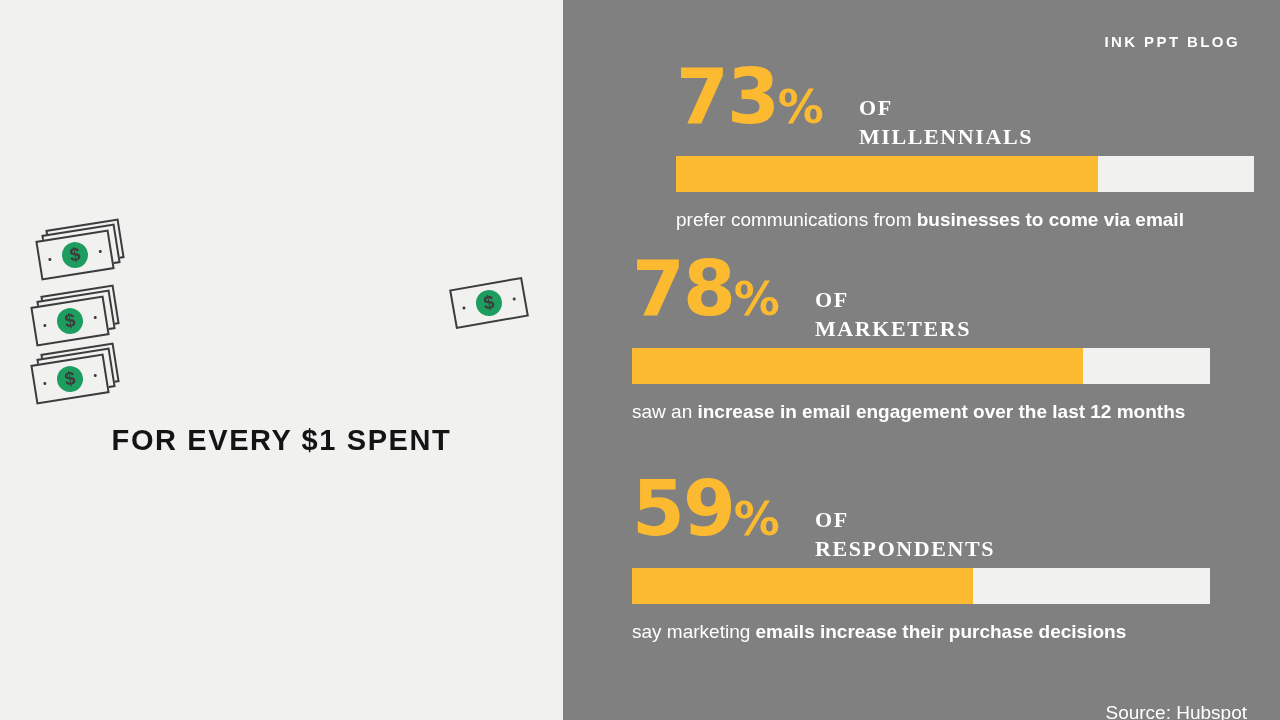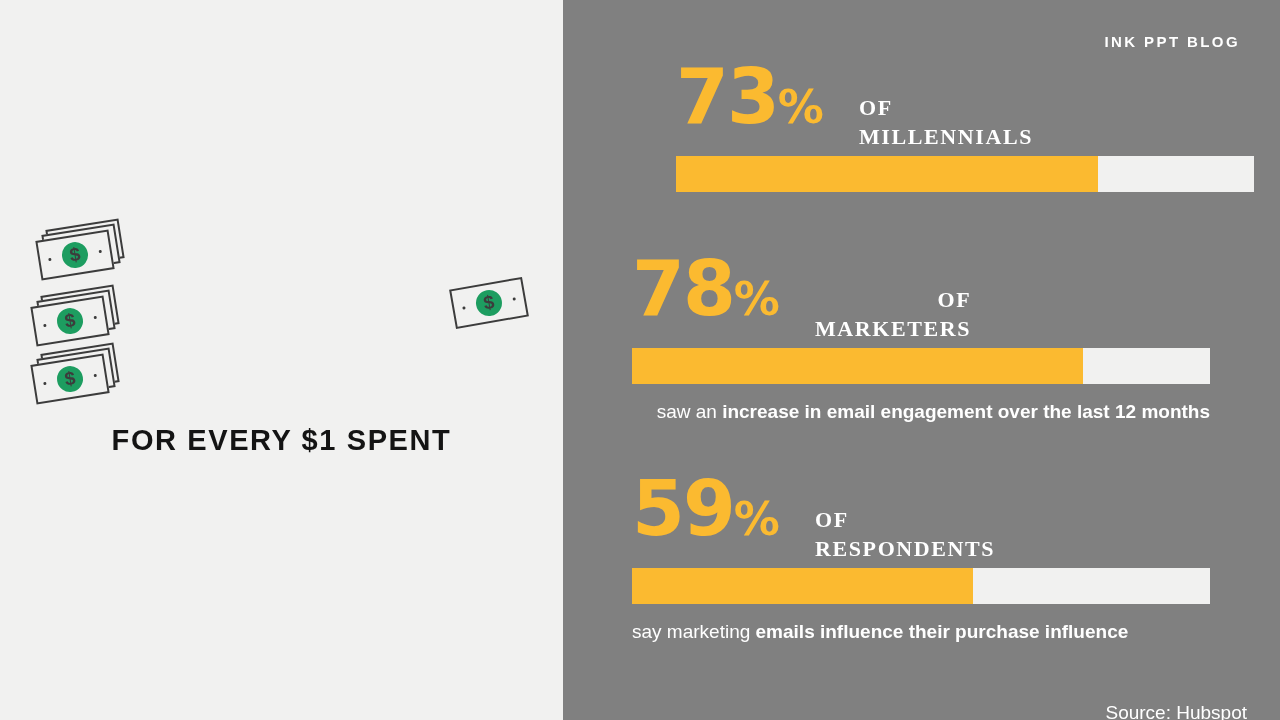--- a/index.html
+++ b/index.html
@@ -125,21 +125,21 @@
     top: 33px;
     color: #ffffff;
     font-family: Liberation Sans, sans-serif;
     font-weight: bold;
     font-size: 15px;
     letter-spacing: 2.4px;
   }
 
   .stat-block { position: absolute; left: 69px; width: 578px; }
   #stat-block-0 { top: 72px; margin-left: 44px; }
-  #stat-block-1 { top: 264px; text-align: right; }
+  #stat-block-1 { top: 264px; }
   #stat-block-2 { top: 484px; }
 
   .stat-head {
     position: relative;
     height: 78px;
   }
   .stat-pct {
     position: absolute;
     left: 0; top: -13px;
     color: #fbba30;
@@ -262,20 +262,23 @@
           <span>73</span><span class="sym">%</span>
         </div>
         <div class="stat-of">
           <div>OF</div>
           <div>MILLENNIALS</div>
         </div>
       </div>
       <div class="bar-track">
         <div class="bar-fill" style="width: 73%;"></div>
       </div>
+      <div class="stat-caption">
+        <span>prefer communications from </span><b>businesses to come via email</b>
+      </div>
     </div>
 
     <div class="stat-block" id="stat-block-1">
       <div class="stat-head">
         <div class="stat-pct">
           <span>78</span><span class="sym">%</span>
         </div>
         <div class="stat-of">
           <div>OF</div>
           <div>MARKETERS</div>
@@ -296,20 +299,20 @@
         </div>
         <div class="stat-of">
           <div>OF</div>
           <div>RESPONDENTS</div>
         </div>
       </div>
       <div class="bar-track">
         <div class="bar-fill" style="width: 59%;"></div>
       </div>
       <div class="stat-caption">
-        <span>say marketing </span><b>emails influence their purchase influence</b>
+        <span>say marketing </span><b>emails increase their purchase decisions</b>
       </div>
     </div>
 
     <div id="source-note">Source: Hubspot</div>
   </div>
 
 </div>
 
 </body></html>

